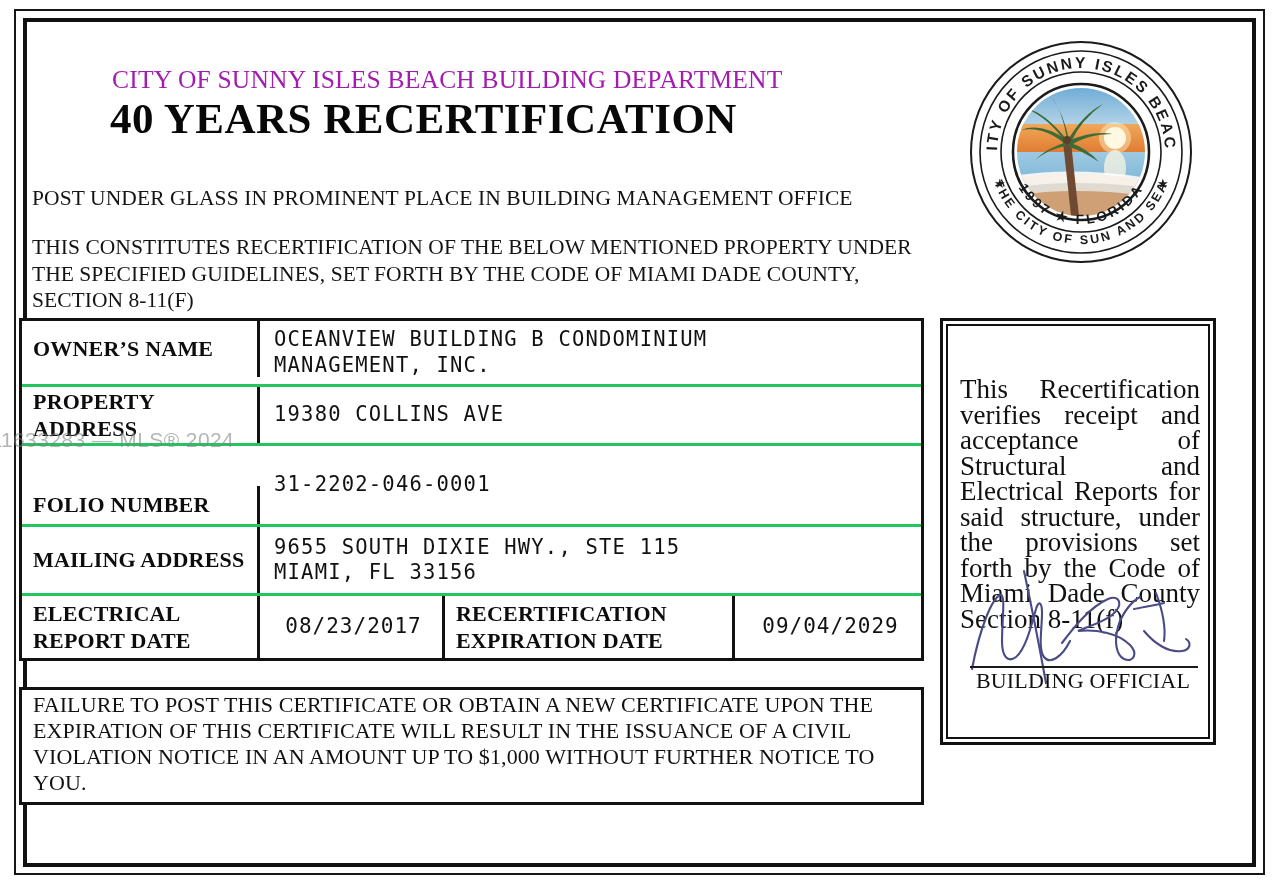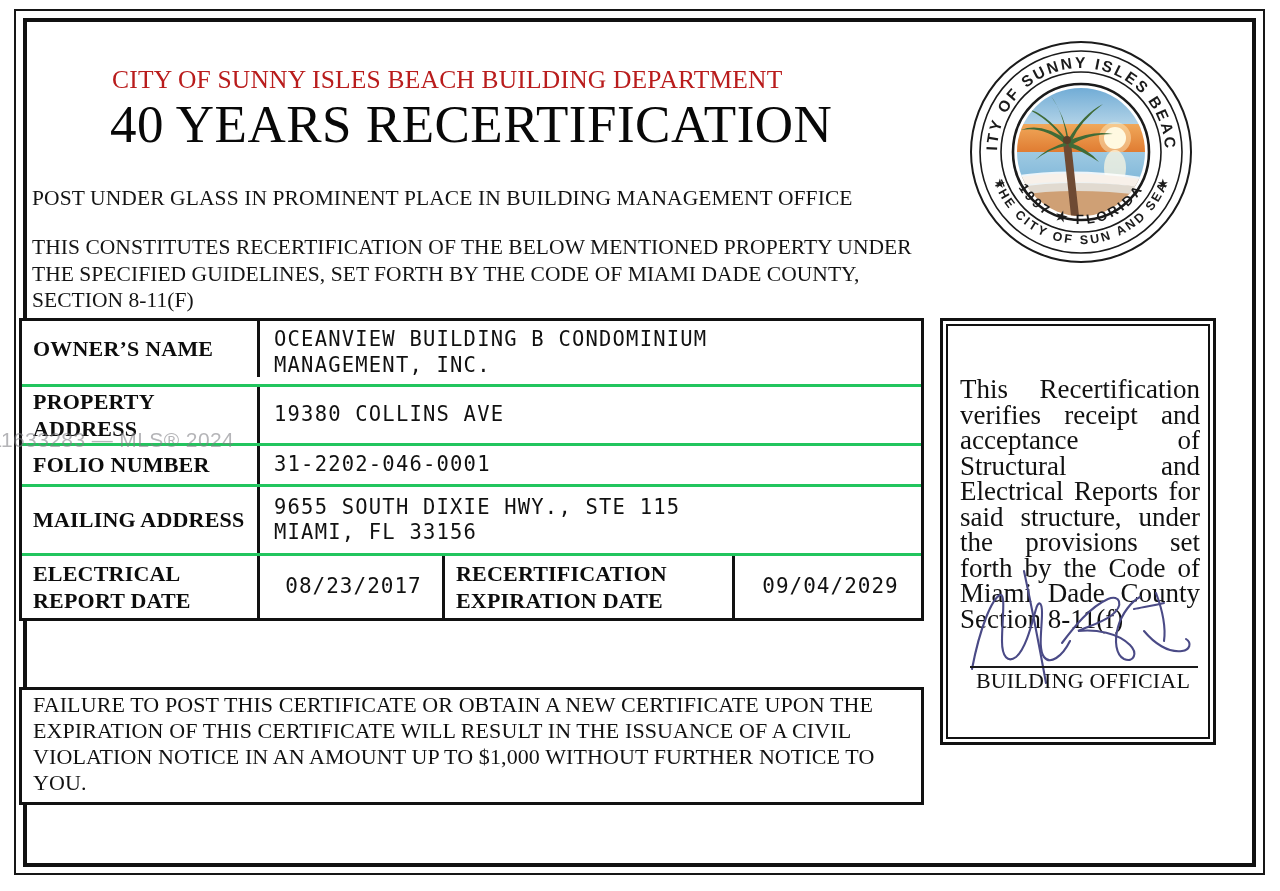--- a/index.html
+++ b/index.html
@@ -48,30 +48,30 @@
     box-sizing: border-box;
   }
 
   
   .hdr-line1 {
     position: absolute;
     left: 112px;
     top: 65px;
     font-size: 25.5px;
     letter-spacing: 0.2px;
-    color: #b91c1c;
+    color: #a21caf;
     white-space: nowrap;
     font-family: "Liberation Serif", serif;
   }
   .hdr-title {
     position: absolute;
     left: 110px;
     top: 94px;
-    font-size: 53px;
-    font-weight: normal;
+    font-size: 43px;
+    font-weight: bold;
     letter-spacing: 0.5px;
     color: #080808;
     white-space: nowrap;
     font-family: "Liberation Serif", serif;
   }
   .hdr-post {
     position: absolute;
     left: 32px;
     top: 186px;
     font-size: 21.5px;
@@ -159,21 +159,21 @@
   }
   .tvalue.date-cell2 {
     flex: 1;
     justify-content: center;
     align-items: center;
     font-size: 21px;
     letter-spacing: 1px;
   }
   .row-owner .tlabel { height: 56px; }
   .row-prop  .tlabel { height: 56px; }
-  .row-folio .tlabel { height: 38px; }
+  .row-folio .tlabel { height: 38px; margin-top: 40px; }
   .row-mail  .tlabel { height: 66px; }
   .row-struct .tlabel, .row-elec .tlabel { height: 62px; }
 
   
   .panel-outer {
     position: absolute;
     left: 940px;
     top: 318px;
     width: 276px;
     height: 427px;

